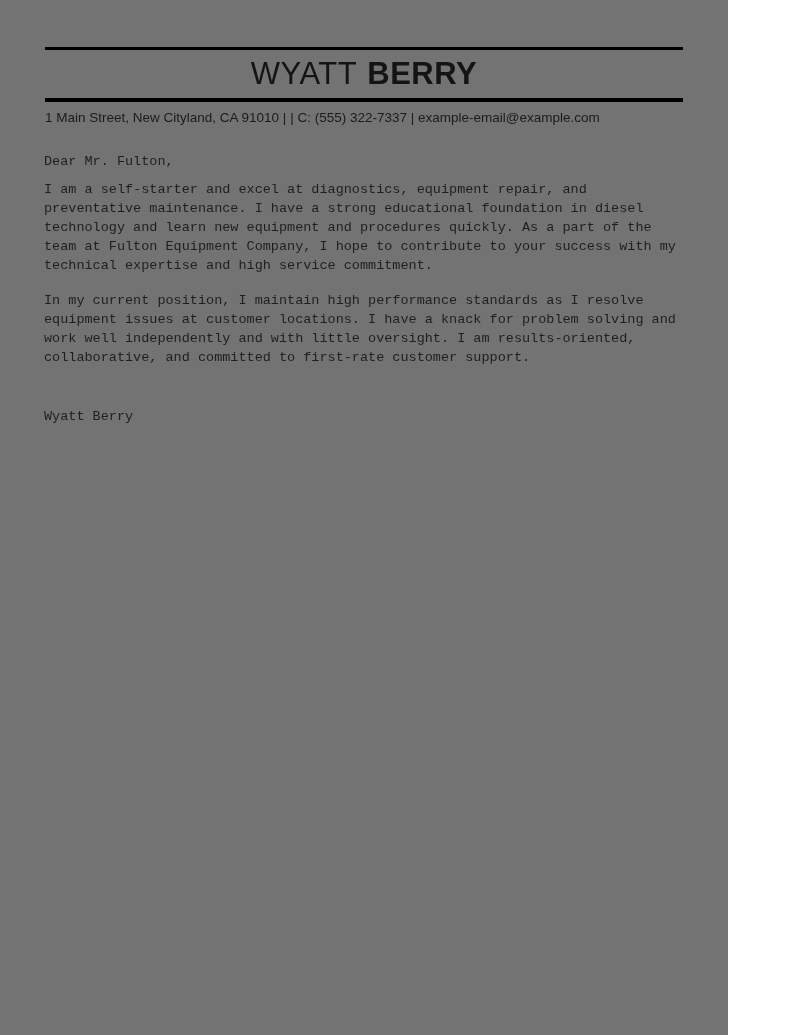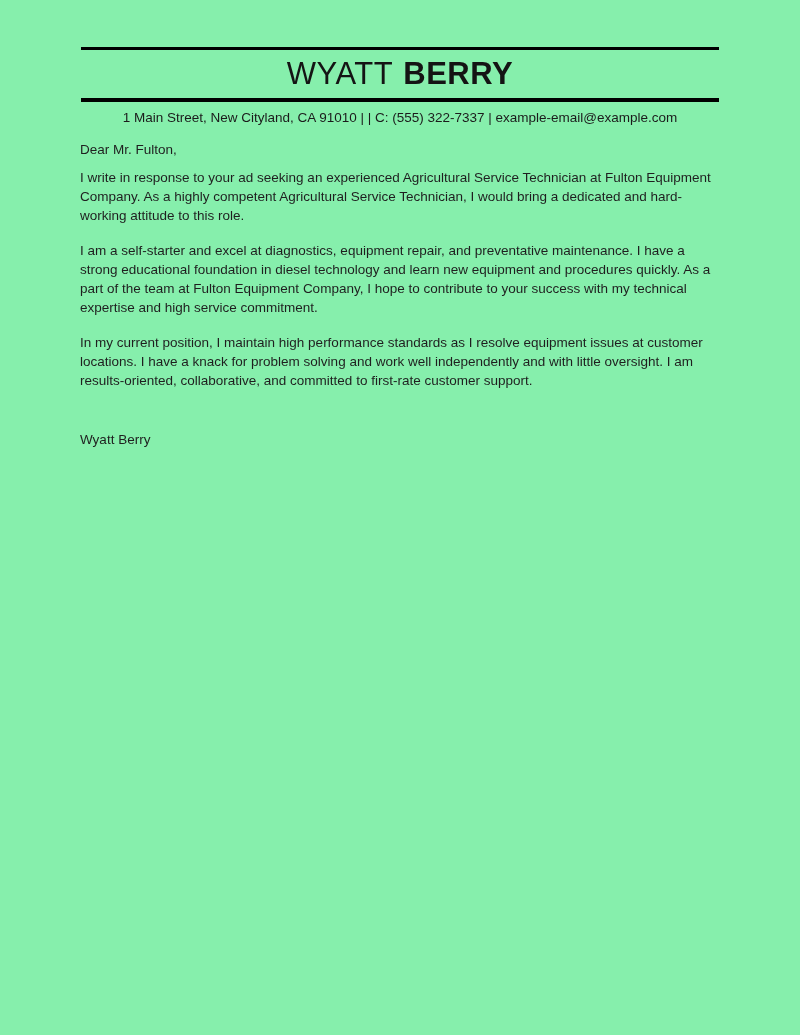--- a/index.html
+++ b/index.html
@@ -2,23 +2,23 @@
 <html><head>
 <meta charset="utf-8">
 <style>
   html, body {
     margin: 0;
     padding: 0;
     background: #ffffff;
   }
   .page {
     position: relative;
-    width: 800px;
+    width: 728px;
     height: 1035px;
-    background: #86efac;
+    background: #737373;
     font-family: "Liberation Sans", sans-serif;
     color: #1f1f1f;
     overflow: hidden;
   }
   .header {
     width: 638px;
     margin: 0 auto;
     padding-top: 47px;
   }
   .rule {
@@ -32,34 +32,35 @@
     font-size: 31px;
     letter-spacing: 0.5px;
     color: #141414;
     padding: 8px 0 9px 0;
     line-height: 1;
     white-space: nowrap;
   }
   .name-first { font-weight: normal; }
   .name-last  { font-weight: bold; margin-left: 10px; }
   .contact-line {
-    text-align: center;
+    text-align: left;
     font-size: 13.5px;
     color: #1b1b1b;
     margin-top: 8px;
     white-space: nowrap;
   }
   .body-text {
     width: 640px;
-    margin: 0 auto;
+    margin: 12px auto;
     padding-top: 15px;
     font-size: 13.5px;
     line-height: 19px;
     color: #1f1f1f;
     text-align: left;
+    font-family: Liberation Mono, monospace;
   }
   .salutation { margin: 0 0 9px 0; }
   .para       { margin: 0 0 16px 0; }
   .closing    { margin: -9px 0 0 0; }
   .signature  { margin: 40px 0 0 0; }
 </style>
 </head>
 <body>
 
 <div class="page">
@@ -68,19 +69,18 @@
     <div class="rule rule-top"></div>
     <div class="name-line">
       <span class="name-first">WYATT</span><span class="name-last">BERRY</span>
     </div>
     <div class="rule rule-bottom"></div>
     <div class="contact-line">1 Main Street, New Cityland, CA 91010 | | C: (555) 322-7337 | example-email@example.com</div>
   </div>
 
   <div class="body-text">
     <p class="salutation">Dear Mr. Fulton,</p>
-    <p class="para">I write in response to your ad seeking an experienced Agricultural Service Technician at Fulton Equipment Company. As a highly competent Agricultural Service Technician, I would bring a dedicated and hard-working attitude to this role.</p>
     <p class="para">I am a self-starter and excel at diagnostics, equipment repair, and preventative maintenance. I have a strong educational foundation in diesel technology and learn new equipment and procedures quickly. As a part of the team at Fulton Equipment Company, I hope to contribute to your success with my technical expertise and high service commitment.</p>
     <p class="para">In my current position, I maintain high performance standards as I resolve equipment issues at customer locations. I have a knack for problem solving and work well independently and with little oversight. I am results-oriented, collaborative, and committed to first-rate customer support.</p>
     <p class="signature">Wyatt Berry</p>
   </div>
 
 </div>
 
 </body></html>

